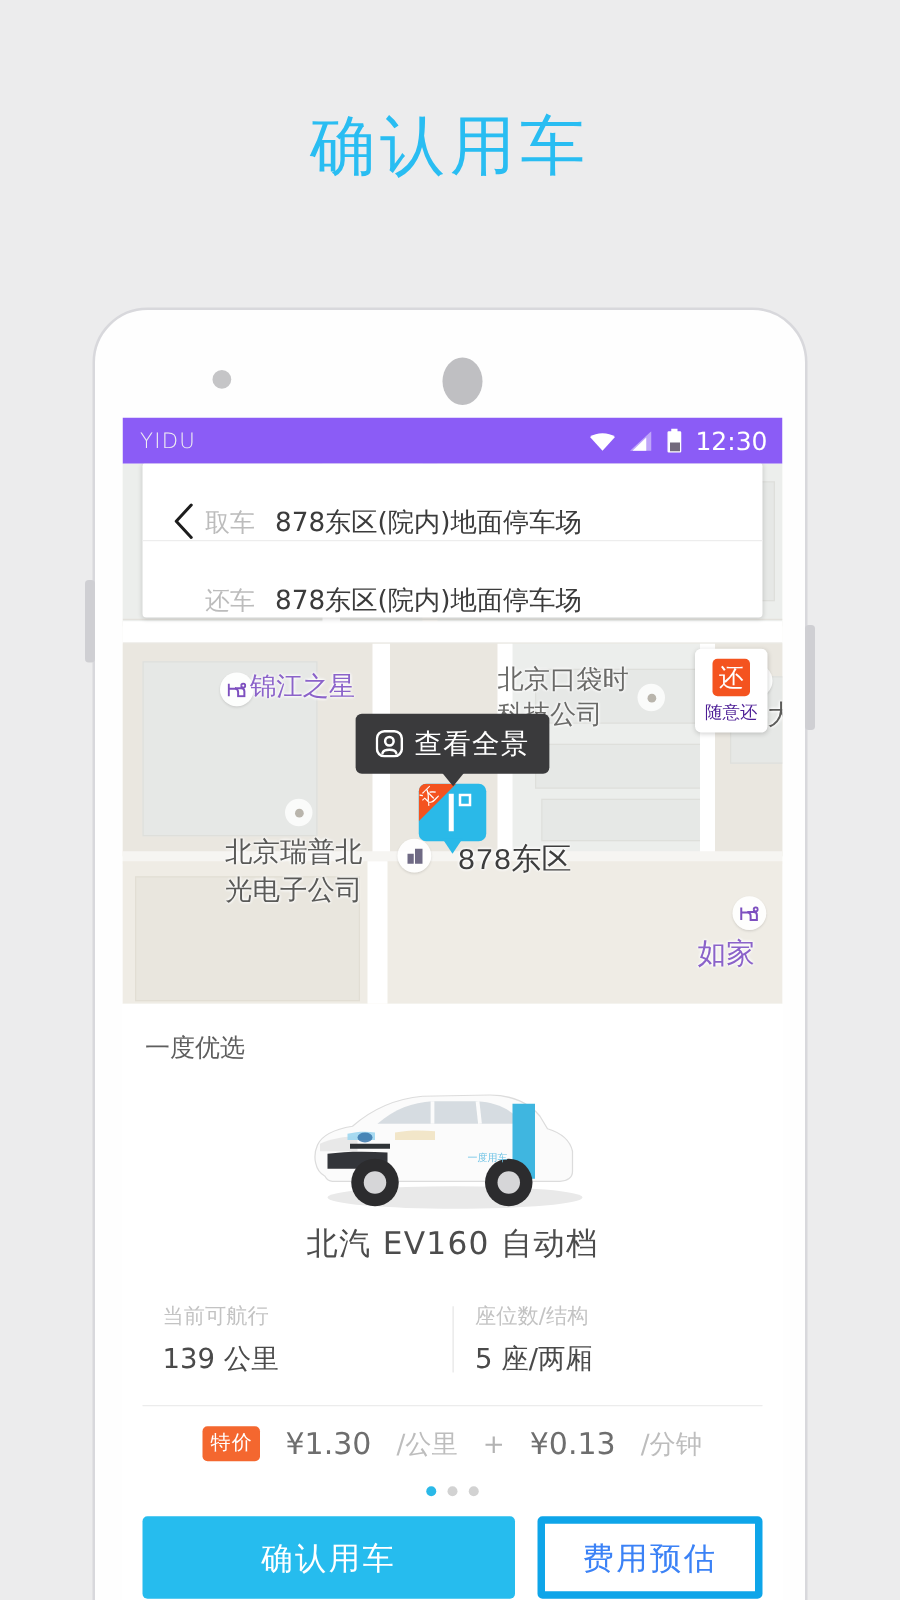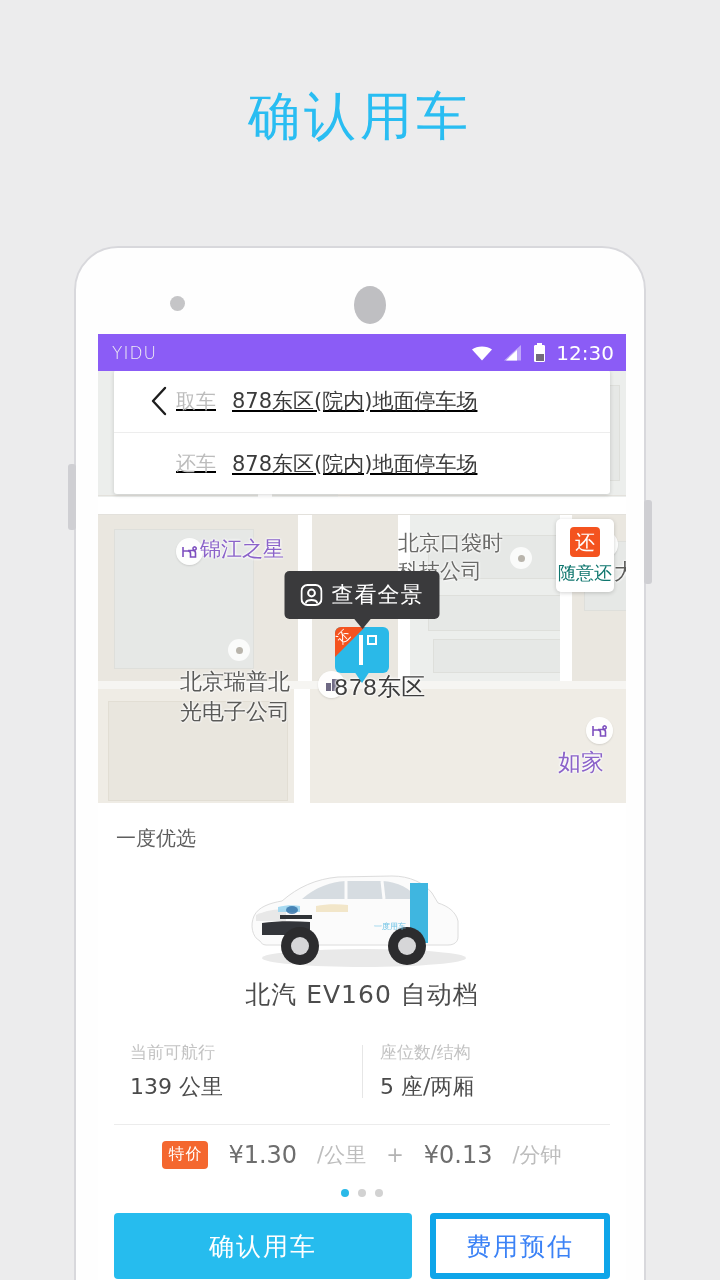--- a/index.html
+++ b/index.html
@@ -144,24 +144,23 @@
   .search-card {
     position: absolute;
     left: 16px; top: -1px; right: 16px;
     background: #fff;
     border-radius: 3px;
     box-shadow: 0 1px 4px rgba(0,0,0,0.16);
     z-index: 30;
     padding: 0 0 0 0;
   }
   .search-row {
-    display: flex; align-items: center;
+    display: flex; align-items: flex-end;
     height: 62px;
-    padding-left: 28px;
-    text-decoration: underline;
+    padding-left: 16px;
   }
   .search-row + .search-row { border-top: 1px solid #ededed; }
   .back-chevron {
     width: 34px; flex: 0 0 34px;
     display: flex; align-items: center; justify-content: center;
   }
   .row-key {
     font-size: 20px; color: #bcbcbc; margin-right: 16px;
     font-family: "DejaVu Sans", sans-serif;
   }
@@ -249,21 +248,21 @@
     text-align: center;
     z-index: 22;
   }
   .freereturn .fr-ico {
     width: 30px; height: 30px; margin: 0 auto 4px;
     background: #f4531f; border-radius: 4px;
     color: #fff; font-size: 20px; line-height: 30px;
     font-family: "DejaVu Sans", sans-serif;
   }
   .freereturn .fr-txt {
-    font-size: 18px; color: #0f766e;
+    font-size: 14px; color: #4c1d95;
     font-family: Liberation Sans, sans-serif;
   }
 
   
   .panel { background: #fff; position: relative; }
   .panel-tag {
     font-size: 20px; color: #5e5e5e;
     padding: 22px 0 0 18px;
     font-family: "DejaVu Sans", sans-serif;
   }
@@ -435,21 +434,21 @@
       <div class="dotmark" style="left:130px; top:268px;"></div>
       <div class="map-label" style="left:82px; top:296px; color:#5a5a58; font-size:22px;">北京瑞普北</div>
       <div class="map-label" style="left:82px; top:326px; color:#5a5a58; font-size:22px;">光电子公司</div>
 
       <div class="poi-chip" style="left:220px; top:300px;">
         <svg width="14" height="14" viewBox="0 0 14 14">
             <rect x="1" y="5" width="5" height="8" fill="#6f6a84"></rect>
             <rect x="7" y="1" width="6" height="12" fill="#6f6a84"></rect>
           </svg>
       </div>
-      <div class="map-label dark" style="left:236px; top:300px; font-size:24px; color:#3d3d3d;text-align:right;">878东区</div>
+      <div class="map-label dark" style="left:268px; top:300px; font-size:24px; color:#3d3d3d;text-align:right;">878东区</div>
 
       <div class="poi-chip" style="left:488px; top:346px;">
         <svg width="15" height="12" viewBox="0 0 15 12">
             <path d="M1 1 v10 M1 5 h5 a2.5 2.5 0 0 1 2.5 2.5 v3.5 h5 v-4 a2.5 2.5 0 0 0 -2.5 -2.5 h-5 M11 2.5 a1.6 1.6 0 1 1 0 0.01" stroke="#7d4fbf" stroke-width="1.6" fill="none"></path>
           </svg>
       </div>
       <div class="map-label poi-purple" style="left:460px; top:376px; font-size:23px;">如家</div>
 
       <div class="freereturn">
         <div class="fr-ico">还</div>

